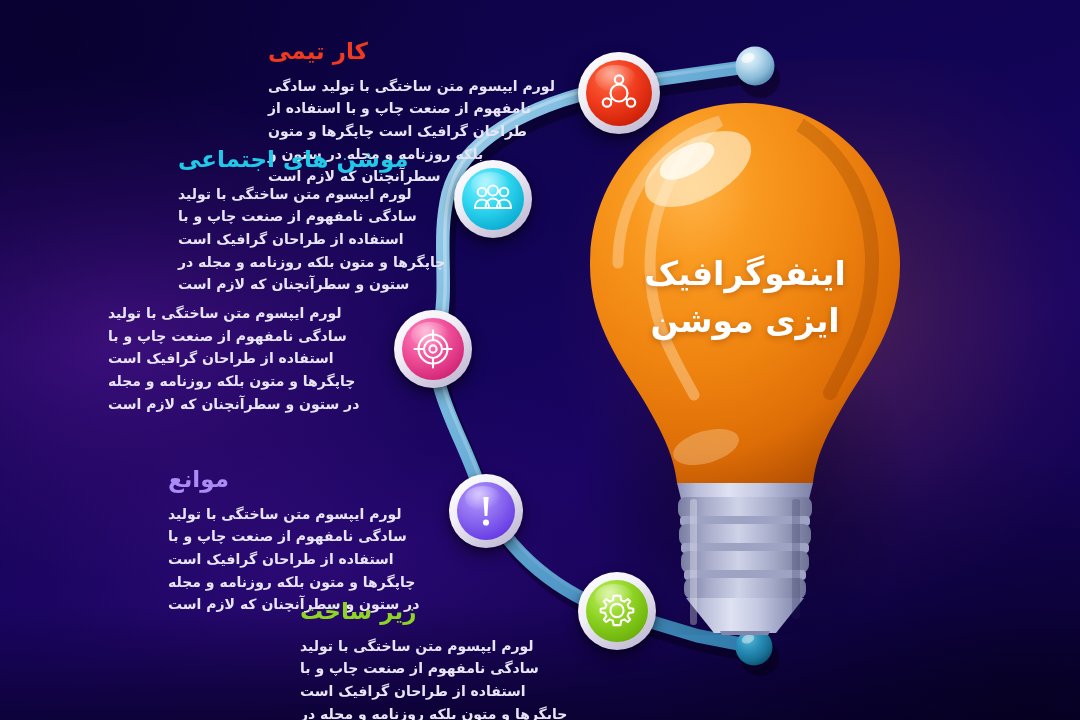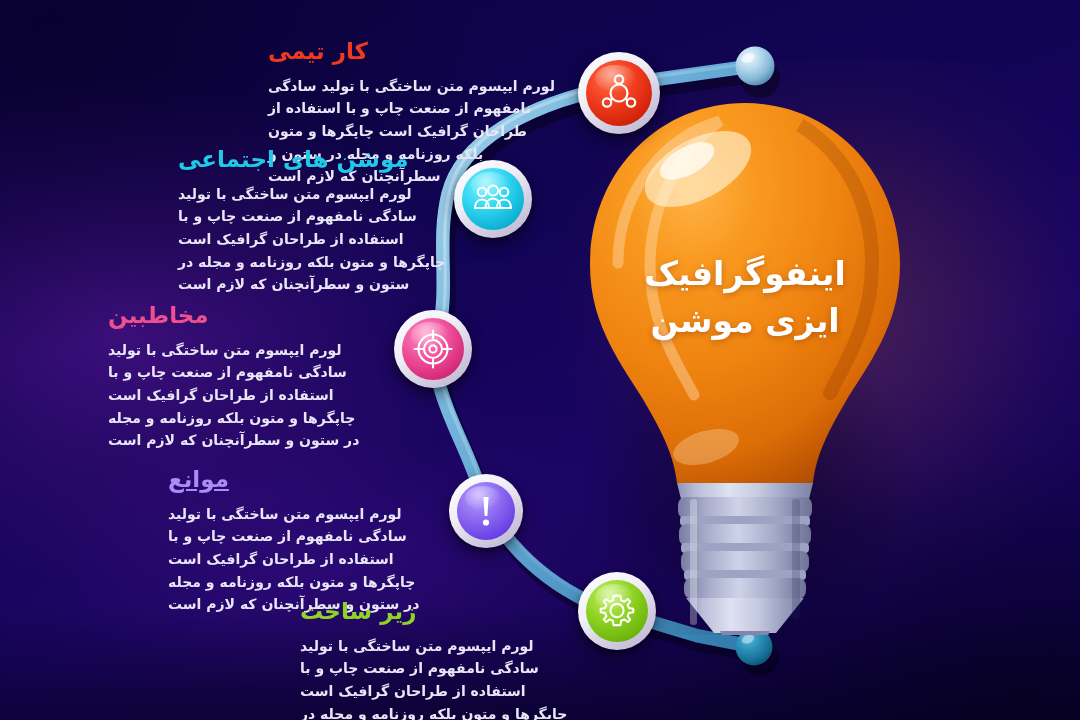--- a/index.html
+++ b/index.html
@@ -269,40 +269,39 @@
       <circle cx="20" cy="7.5" r="5" fill="none" stroke="#fff" stroke-width="2"></circle>
       <circle cx="31" cy="9" r="4.3" fill="none" stroke="#fff" stroke-width="2"></circle>
       <path d="M 2 25 C 2 19.5 5.2 16.5 9 16.5 C 12.8 16.5 16 19.5 16 25 Z" fill="none" stroke="#fff" stroke-width="2" stroke-linejoin="round"></path>
       <path d="M 12.5 25 C 12.5 18.8 16 15.5 20 15.5 C 24 15.5 27.5 18.8 27.5 25 Z" fill="none" stroke="#fff" stroke-width="2" stroke-linejoin="round"></path>
       <path d="M 24 25 C 24 19.5 27.2 16.5 31 16.5 C 34.8 16.5 38 19.5 38 25 Z" fill="none" stroke="#fff" stroke-width="2" stroke-linejoin="round"></path>
       <line x1="2" y1="25" x2="38" y2="25" stroke="#fff" stroke-width="2" stroke-linecap="round"></line>
     </svg>
   </div>
 
   <div class="block" style="left:108px; top:302px; width:262px;">
-    <h2 style="color:#ef4f8f;">مخاطبین</h2>
     <p>لورم ایپسوم متن ساختگی با تولید سادگی نامفهوم از صنعت چاپ و با استفاده از طراحان گرافیک است چاپگرها و متون بلکه روزنامه و مجله در ستون و سطرآنچنان که لازم است</p>
   </div>
 
   <div class="node" style="left:394px; top:310px; width:78px; height:78px;">
     <div class="ring"></div>
     <div class="disc" style="background:radial-gradient(circle at 36% 28%, #ff8cc2 0%, #f0509a 40%, #d42878 76%, #a81558 100%);"></div>
     <svg class="glyph" width="40" height="40" viewBox="0 0 40 40">
       <circle cx="20" cy="20" r="14.5" fill="none" stroke="#fff" stroke-width="2.1"></circle>
       <circle cx="20" cy="20" r="9" fill="none" stroke="#fff" stroke-width="2.1"></circle>
       <circle cx="20" cy="20" r="3.6" fill="none" stroke="#fff" stroke-width="2.1"></circle>
       <line x1="20" y1="1.5" x2="20" y2="11" stroke="#fff" stroke-width="2.1" stroke-linecap="round"></line>
       <line x1="20" y1="29" x2="20" y2="38.5" stroke="#fff" stroke-width="2.1" stroke-linecap="round"></line>
       <line x1="1.5" y1="20" x2="11" y2="20" stroke="#fff" stroke-width="2.1" stroke-linecap="round"></line>
       <line x1="29" y1="20" x2="38.5" y2="20" stroke="#fff" stroke-width="2.1" stroke-linecap="round"></line>
     </svg>
   </div>
 
   <div class="block" style="left:168px; top:466px; width:262px;">
-    <h2 style="color:#a98cf5;text-decoration:underline;">موانع</h2>
+    <h2 style="color:#a98cf5;">موانع</h2>
     <p>لورم ایپسوم متن ساختگی با تولید سادگی نامفهوم از صنعت چاپ و با استفاده از طراحان گرافیک است چاپگرها و متون بلکه روزنامه و مجله در ستون و سطرآنچنان که لازم است</p>
   </div>
 
   <div class="node" style="left:449px; top:474px; width:74px; height:74px;">
     <div class="ring"></div>
     <div class="disc" style="background:radial-gradient(circle at 36% 26%, #b79bff 0%, #8c6bf0 40%, #6a3fe6 76%, #4a22c4 100%);"></div>
     <svg class="glyph" width="30" height="38" viewBox="0 0 30 38">
       <path d="M 12.4 5 L 17.6 5 L 16.4 24 L 13.6 24 Z" fill="#fff"></path>
       <circle cx="15" cy="30.5" r="3.1" fill="#fff"></circle>
     </svg>

